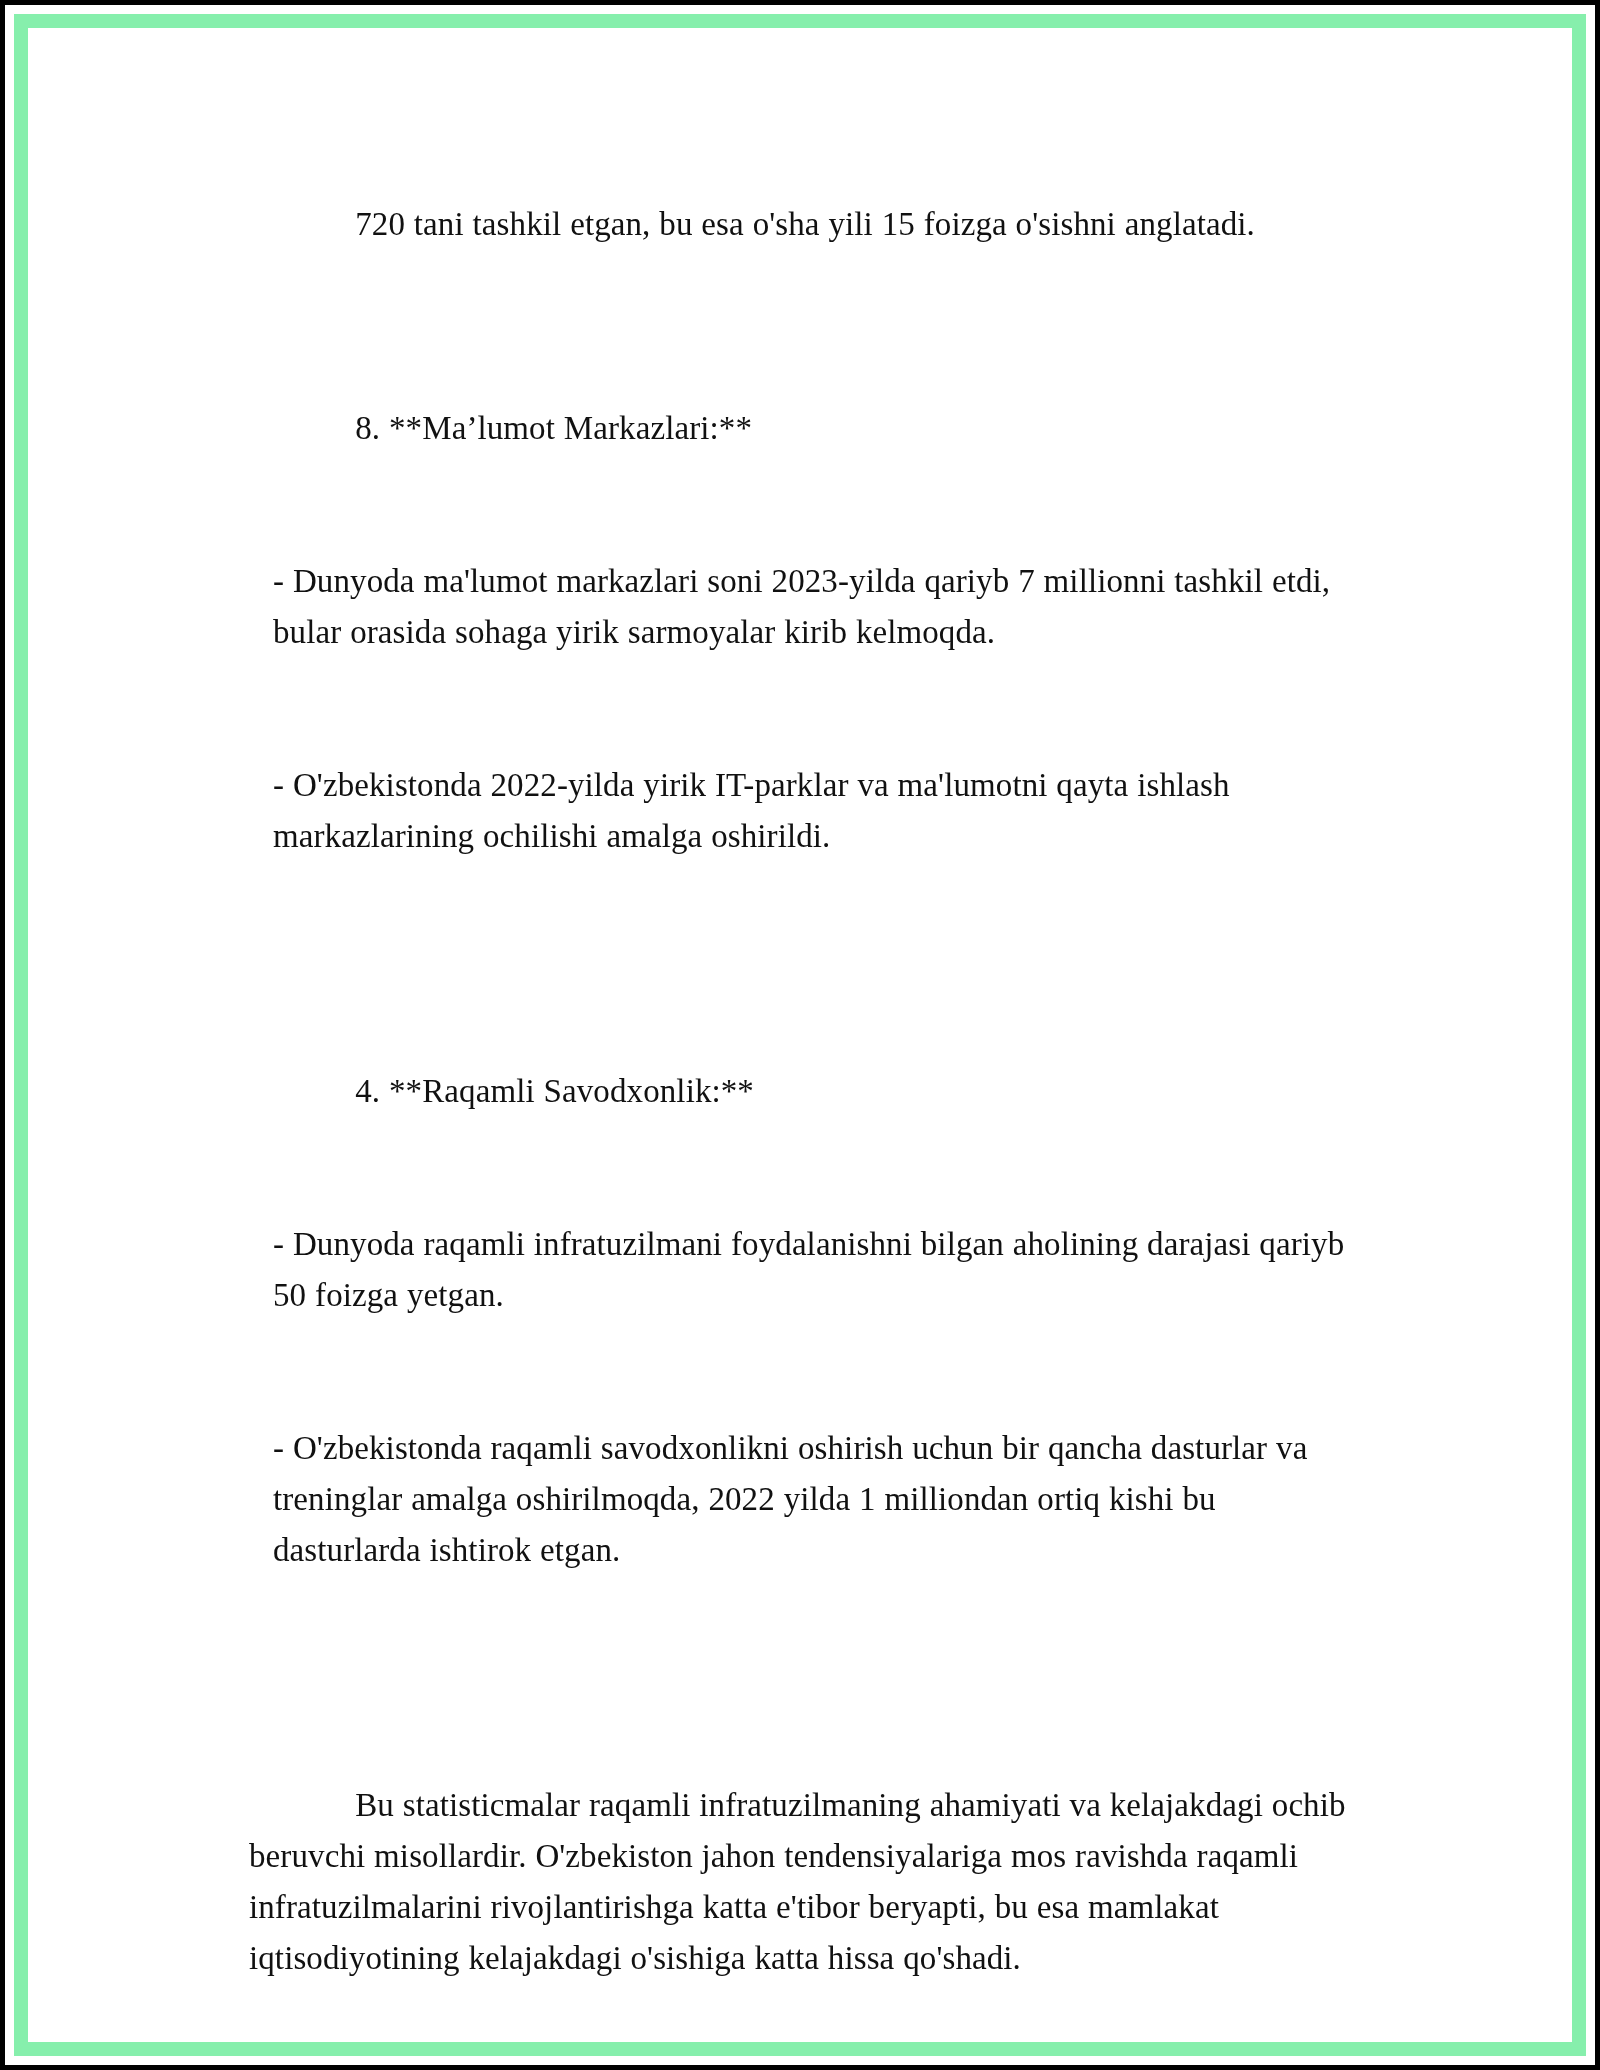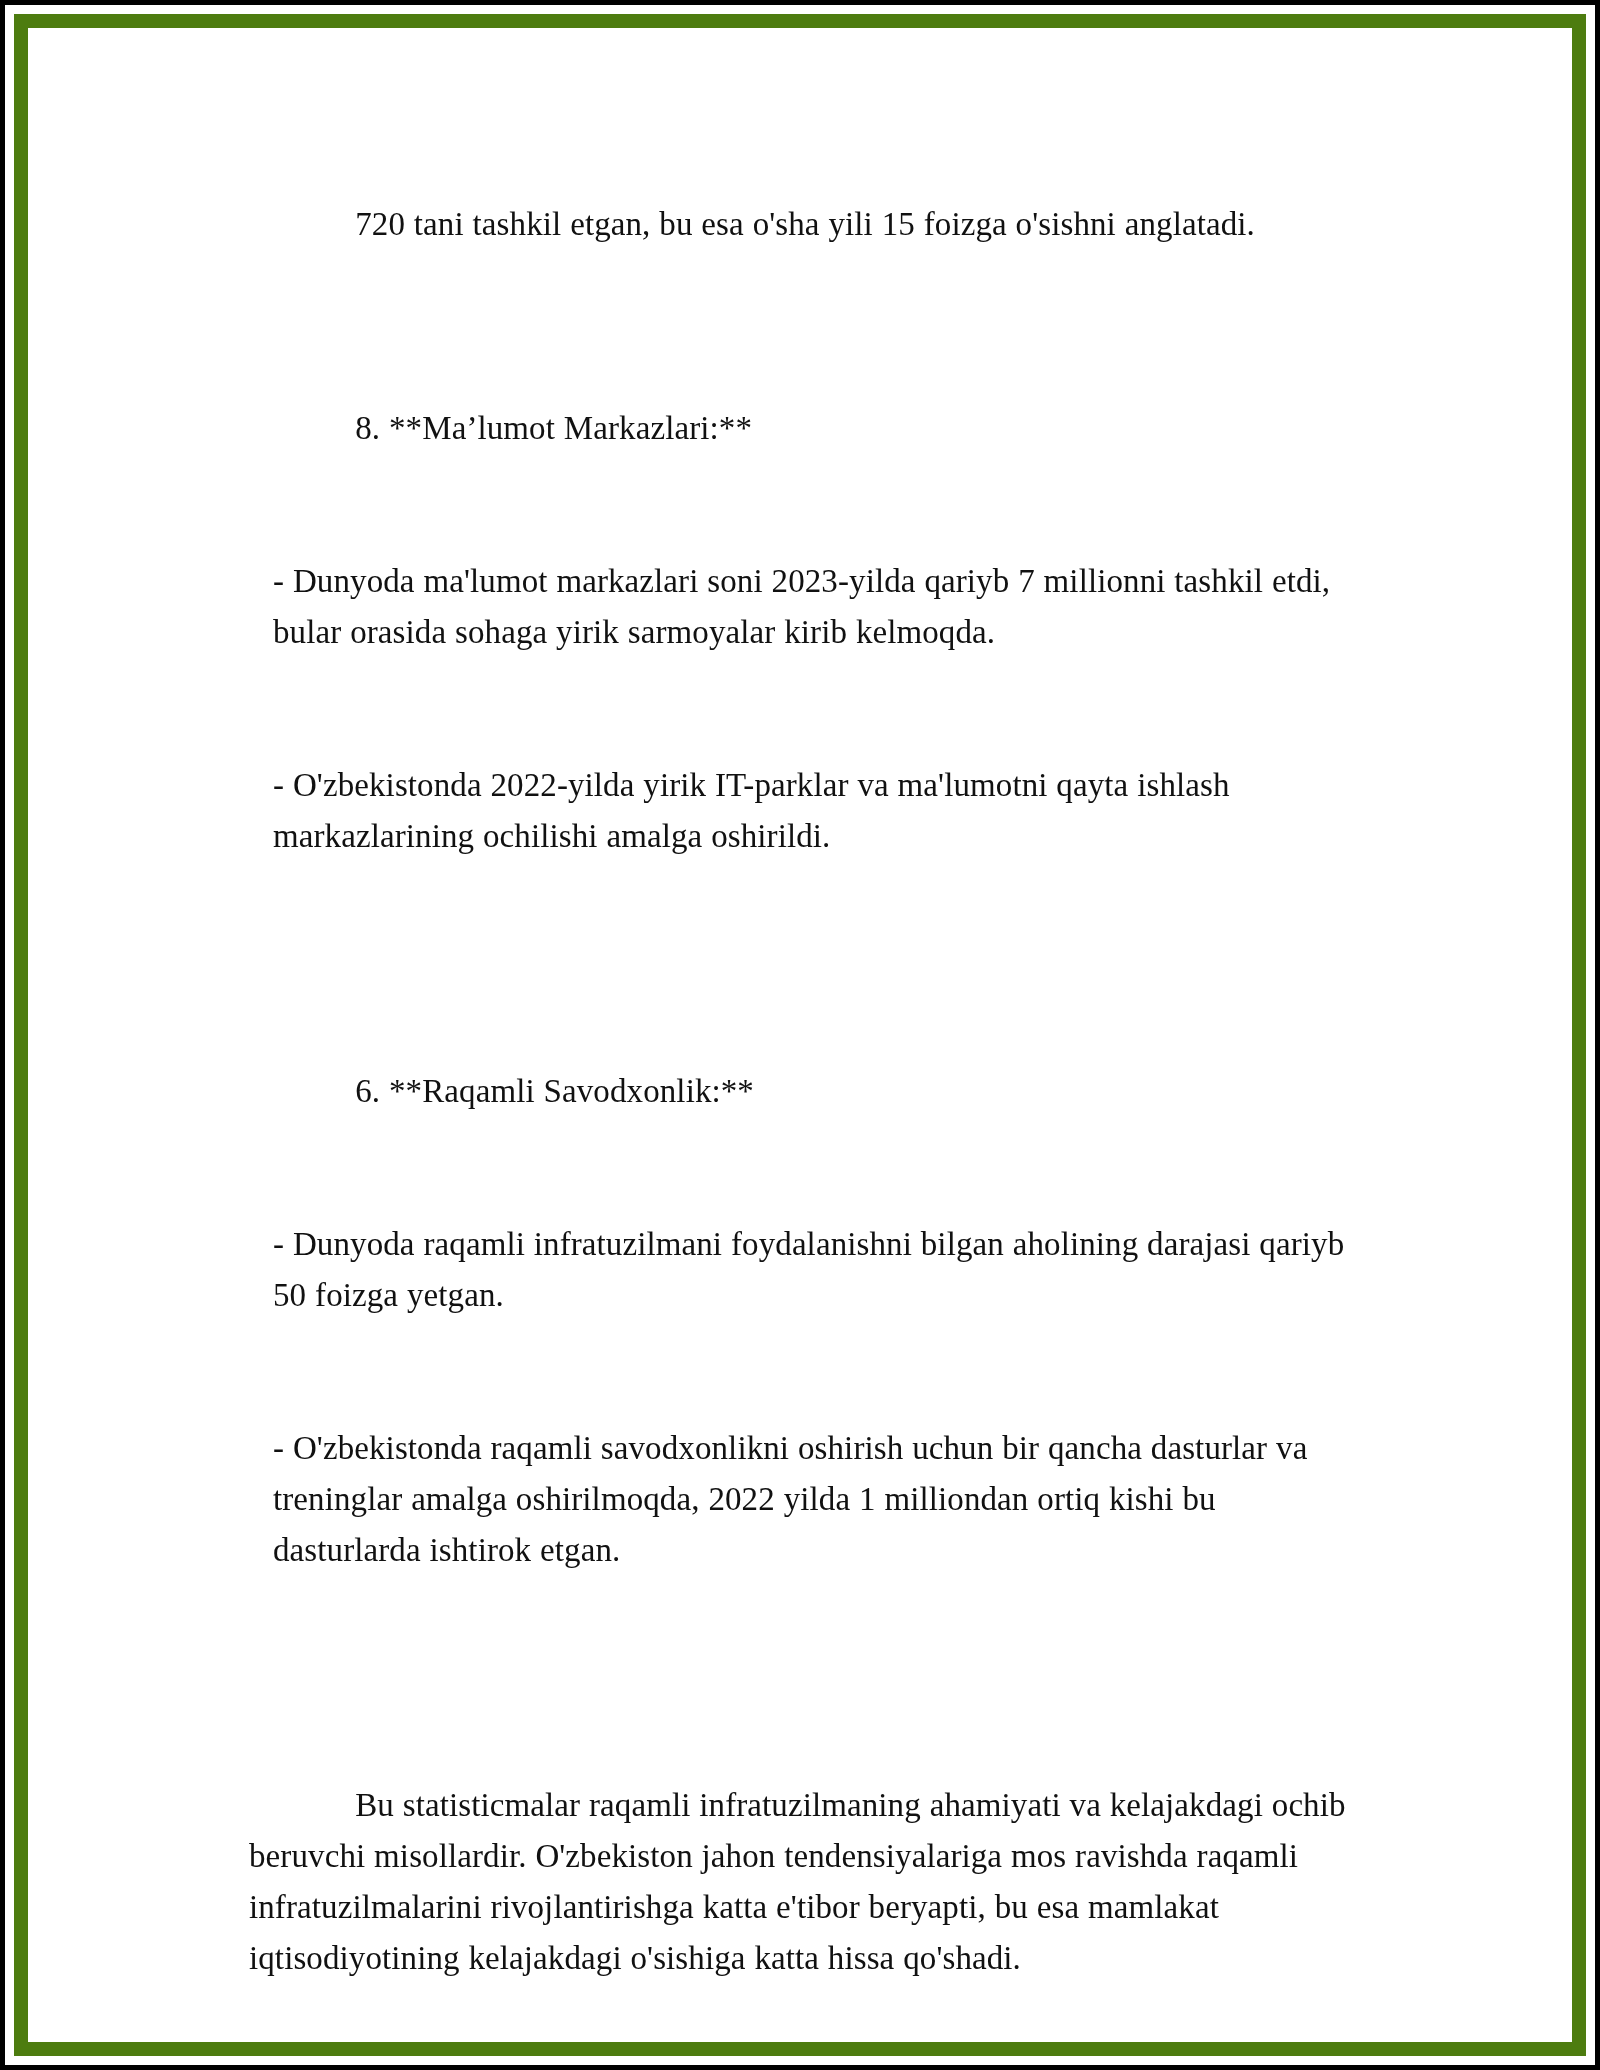--- a/index.html
+++ b/index.html
@@ -36,21 +36,21 @@
     box-sizing: border-box;
   }
 
   
   .page-frame-inner {
     position: absolute;
     left: 9px;
     top: 9px;
     right: 9px;
     bottom: 9px;
-    background: #4d7c0f;
+    background: #86efac;
     box-sizing: border-box;
   }
 
   
   .page-sheet {
     position: absolute;
     left: 14px;
     top: 14px;
     right: 14px;
     bottom: 14px;
@@ -104,21 +104,21 @@
             <span class="flow">720 tani tashkil etgan, bu esa o'sha yili 15 foizga o'sishni anglatadi.</span>
           </p>
 
           <p class="para">
             <span class="flow">8. **Ma’lumot Markazlari:**</span><br>
             <span class="indent-line">- Dunyoda ma'lumot markazlari soni 2023-yilda qariyb 7 millionni tashkil etdi, bular orasida sohaga yirik sarmoyalar kirib kelmoqda.</span>
             <span class="indent-line">- O'zbekistonda 2022-yilda yirik IT-parklar va ma'lumotni qayta ishlash markazlarining ochilishi amalga oshirildi.</span>
           </p>
 
           <p class="para">
-            <span class="flow">6. **Raqamli Savodxonlik:**</span><br>
+            <span class="flow">4. **Raqamli Savodxonlik:**</span><br>
             <span class="indent-line">- Dunyoda raqamli infratuzilmani foydalanishni bilgan aholining darajasi qariyb 50 foizga yetgan.</span>
             <span class="indent-line">- O'zbekistonda raqamli savodxonlikni oshirish uchun bir qancha dasturlar va treninglar amalga oshirilmoqda, 2022 yilda 1 milliondan ortiq kishi bu dasturlarda ishtirok etgan.</span>
           </p>
 
           <p class="para">
             <span class="flow">Bu statisticmalar raqamli infratuzilmaning ahamiyati va kelajakdagi ochib beruvchi misollardir. O'zbekiston jahon tendensiyalariga mos ravishda raqamli infratuzilmalarini rivojlantirishga katta e'tibor beryapti, bu esa mamlakat iqtisodiyotining kelajakdagi o'sishiga katta hissa qo'shadi.</span>
           </p>
 
         </div>
 

